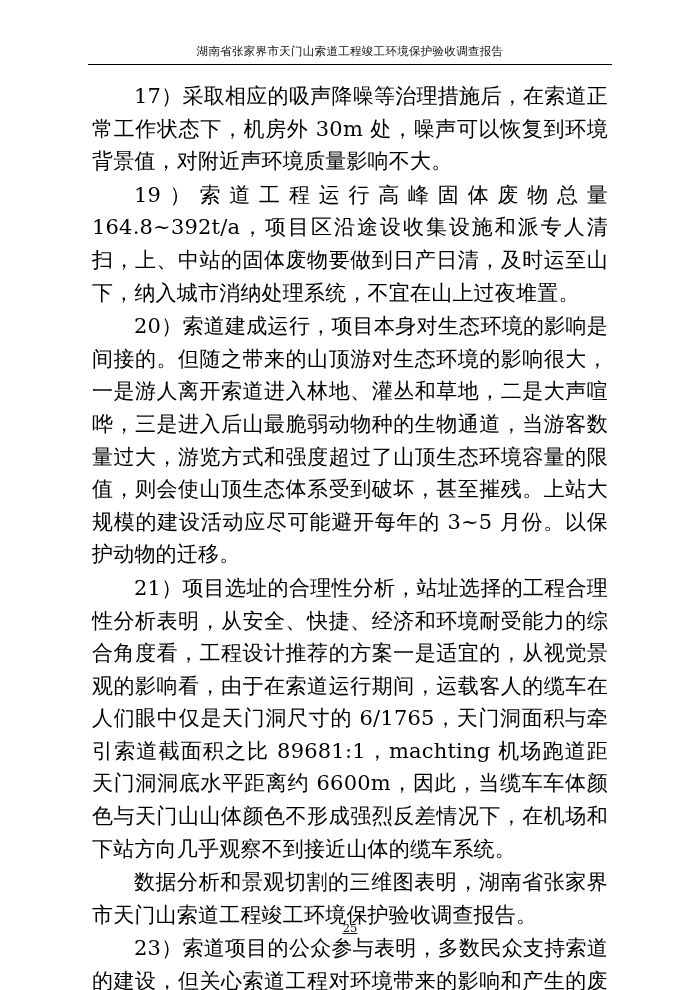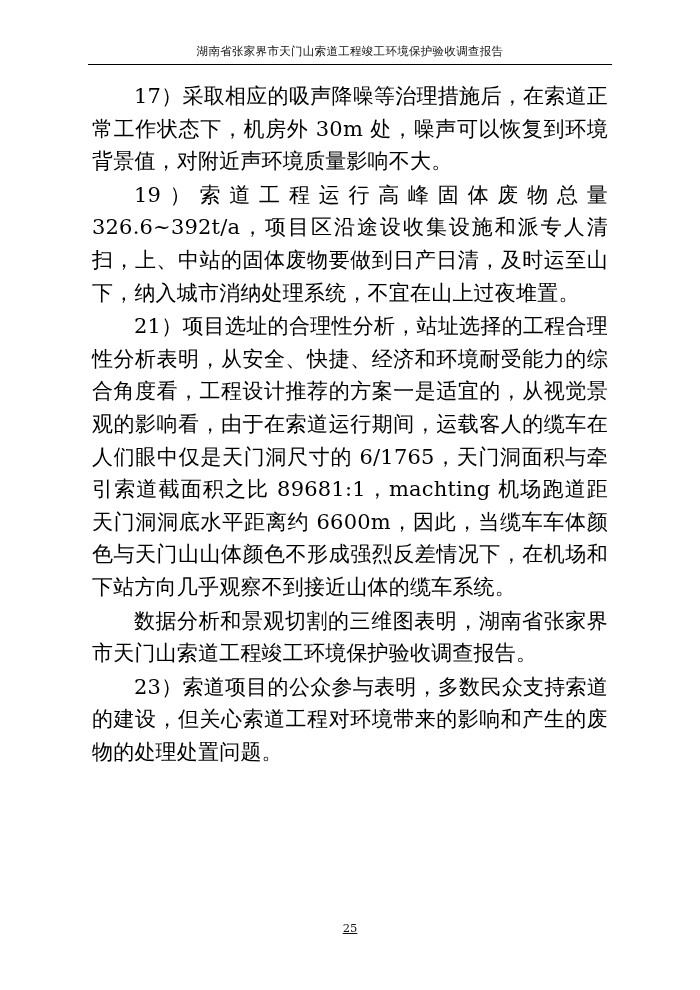--- a/index.html
+++ b/index.html
@@ -72,21 +72,22 @@
 </head>
 <body>
 
 <div class="page">
 
   <div class="header">湖南省张家界市天门山索道工程竣工环境保护验收调查报告</div>
   <div class="header-rule"></div>
 
   <div class="content">
     <p class="para">17）采取相应的吸声降噪等治理措施后，在索道正常工作状态下，机房外 30m 处，噪声可以恢复到环境背景值，对附近声环境质量影响不大。</p>
-    <p class="para">19）索道工程运行高峰固体废物总量 326.6~392t/a，项目区沿途设收集设施和派专人清扫，上、中站的固体废物要做到日产日清，及时运至山下，纳入城市消纳处理系统，不宜在山上过夜堆置。</p>
+    <p class="para">19）索道工程运行高峰固体废物总量 164.8~392t/a，项目区沿途设收集设施和派专人清扫，上、中站的固体废物要做到日产日清，及时运至山下，纳入城市消纳处理系统，不宜在山上过夜堆置。</p>
+    <p class="para">20）索道建成运行，项目本身对生态环境的影响是间接的。但随之带来的山顶游对生态环境的影响很大，一是游人离开索道进入林地、灌丛和草地，二是大声喧哗，三是进入后山最脆弱动物种的生物通道，当游客数量过大，游览方式和强度超过了山顶生态环境容量的限值，则会使山顶生态体系受到破坏，甚至摧残。上站大规模的建设活动应尽可能避开每年的 3~5 月份。以保护动物的迁移。</p>
     <p class="para">21）项目选址的合理性分析，站址选择的工程合理性分析表明，从安全、快捷、经济和环境耐受能力的综合角度看，工程设计推荐的方案一是适宜的，从视觉景观的影响看，由于在索道运行期间，运载客人的缆车在人们眼中仅是天门洞尺寸的 6/1765，天门洞面积与牵引索道截面积之比 89681:1，machting 机场跑道距天门洞洞底水平距离约 6600m，因此，当缆车车体颜色与天门山山体颜色不形成强烈反差情况下，在机场和下站方向几乎观察不到接近山体的缆车系统。</p>
     <p class="para noindent">数据分析和景观切割的三维图表明，湖南省张家界市天门山索道工程竣工环境保护验收调查报告。</p>
     <p class="para">23）索道项目的公众参与表明，多数民众支持索道的建设，但关心索道工程对环境带来的影响和产生的废物的处理处置问题。</p>
 
   </div>
 
   <div class="footer">25</div>
 
 </div>
 

